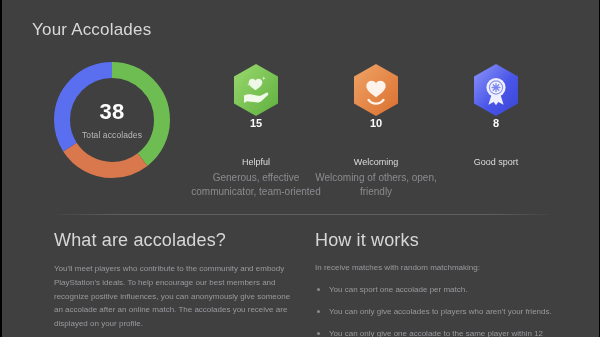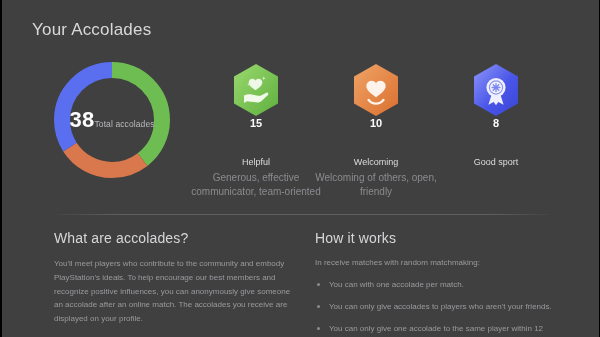--- a/index.html
+++ b/index.html
@@ -54,20 +54,21 @@
     height: 126px;
   }
   .donut-svg { display: block; }
   .donut-center {
     position: absolute;
     left: 0;
     top: 0;
     width: 126px;
     height: 126px;
     display: flex;
+    flex-direction: column;
     align-items: center;
     justify-content: center;
   }
   .donut-total {
     font-size: 22px;
     font-weight: 700;
     color: #fdfdfd;
     line-height: 1;
     letter-spacing: 0.3px;
   }
@@ -131,21 +132,21 @@
     position: absolute;
     left: 0;
     top: 230px;
     width: 600px;
   }
   .info-col { position: absolute; top: 0; }
   .col-left  { left: 52px;  width: 245px; }
   .col-right { left: 313px; width: 245px; }
 
   .col-heading {
-    font-size: 14px;
+    font-size: 18px;
     font-weight: 400;
     color: #d7d7da;
     margin: 0 0 11px 0;
     letter-spacing: 0.15px;
   }
   .col-paragraph {
     font-size: 8px;
     line-height: 1.72;
     color: #9a9a9f;
     margin: 0;
@@ -279,21 +280,21 @@
       <h2 class="col-heading">What are accolades?</h2>
       <p class="col-paragraph">You'll meet players who contribute to the community and embody PlayStation's ideals. To help encourage our best members and recognize positive influences, you can anonymously give someone an accolade after an online match. The accolades you receive are displayed on your profile.</p>
     </div>
 
     <div class="info-col col-right">
       <h2 class="col-heading">How it works</h2>
       <p class="col-intro">In receive matches with random matchmaking:</p>
       <ul class="bullets">
         <li>
           <span class="dot"></span>
-          <span>You can with one accolade per match.</span>
+          <span>You can sport one accolade per match.</span>
         </li>
         <li>
           <span class="dot"></span>
           <span>You can only give accolades to players who aren't your friends.</span>
         </li>
         <li>
           <span class="dot"></span>
           <span>You can only give one accolade to the same player within 12 hours.</span>
         </li>
       </ul>

